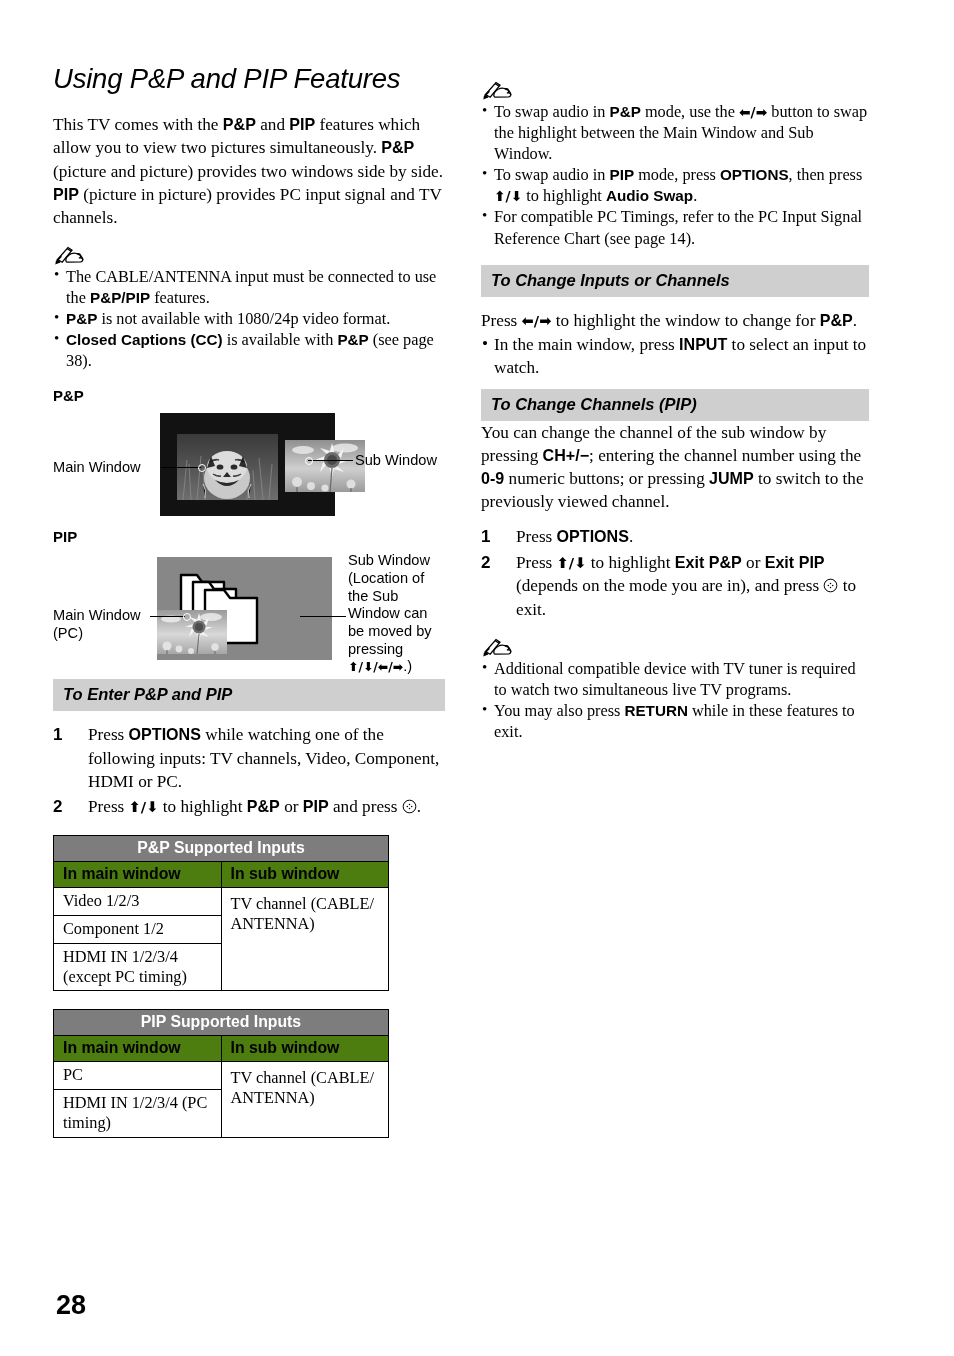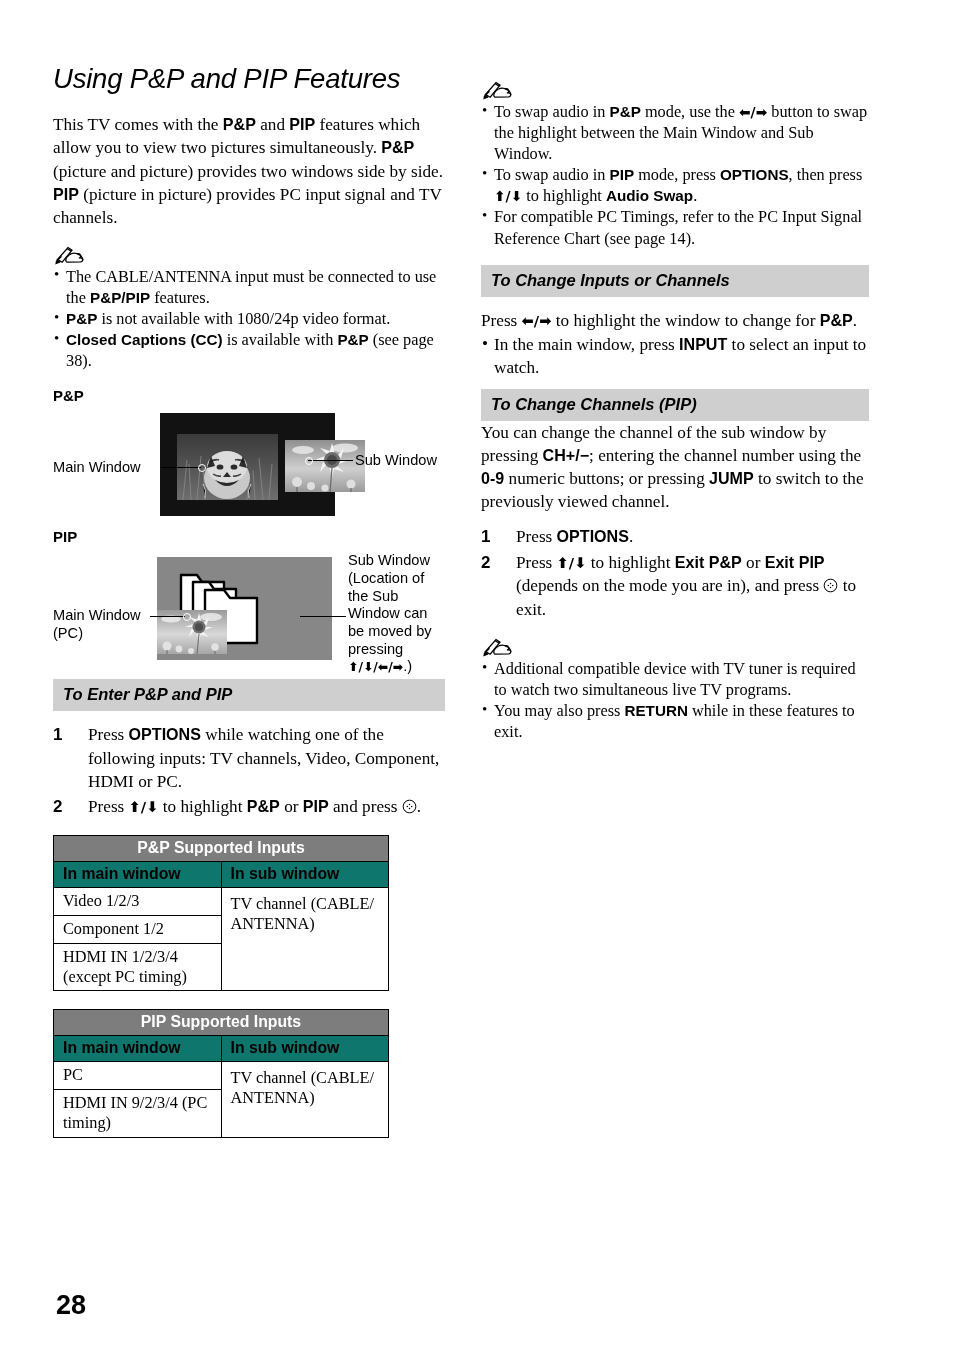--- a/index.html
+++ b/index.html
@@ -228,21 +228,21 @@
   .tbl-title {
     background: #7d7d7d;
     color: #ffffff;
     font-family: "Liberation Sans", sans-serif;
     font-weight: bold;
     font-size: 15.8px;
     text-align: center;
     padding: 3px 0 4px 0 !important;
   }
   .tbl-colhead {
-    background: #0f766e;
+    background: #4d7c0f;
     font-family: "Liberation Sans", sans-serif;
     font-weight: bold;
     font-size: 15.8px;
     padding: 3px 0 4px 9px !important;
     text-align: left;
   }
   .tbl-cell {
     font-size: 16.3px;
     line-height: 1.22;
     padding: 3px 4px 4px 9px !important;
@@ -497,21 +497,21 @@
       </tr>
       <tr>
         <th class="tbl-colhead" style="width:243px;">In main window</th>
         <th class="tbl-colhead">In sub window</th>
       </tr>
       <tr>
         <td class="tbl-cell">PC</td>
         <td class="tbl-cell-span" rowspan="2">TV channel (CABLE/ ANTENNA)</td>
       </tr>
       <tr>
-        <td class="tbl-cell">HDMI IN 9/2/3/4 (PC timing)</td>
+        <td class="tbl-cell">HDMI IN 1/2/3/4 (PC timing)</td>
       </tr>
     </tbody>
       </table>
 
   </div>
 
   <div class="col-right">
 
     <div class="note-block" style="margin-top:0;">
       <span class="note-icon">

